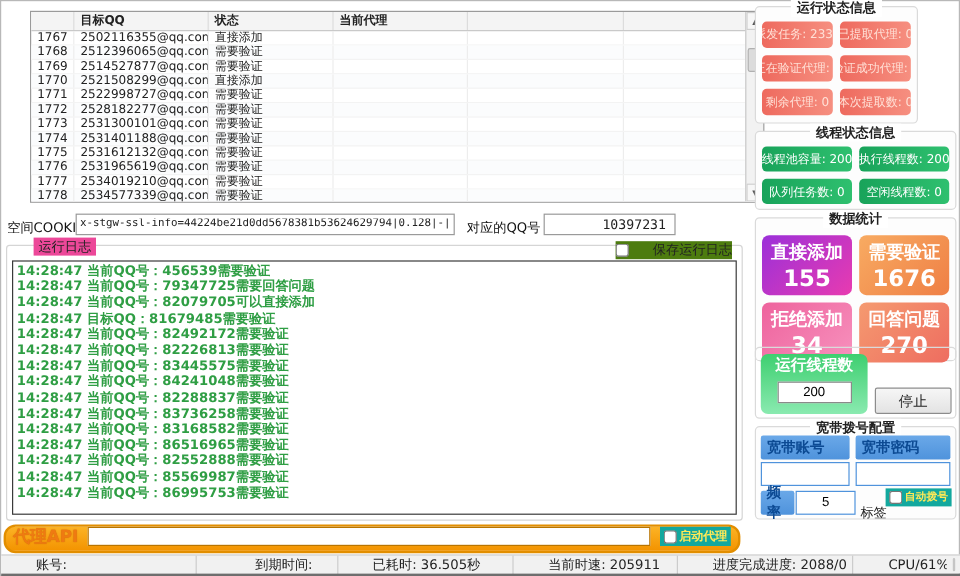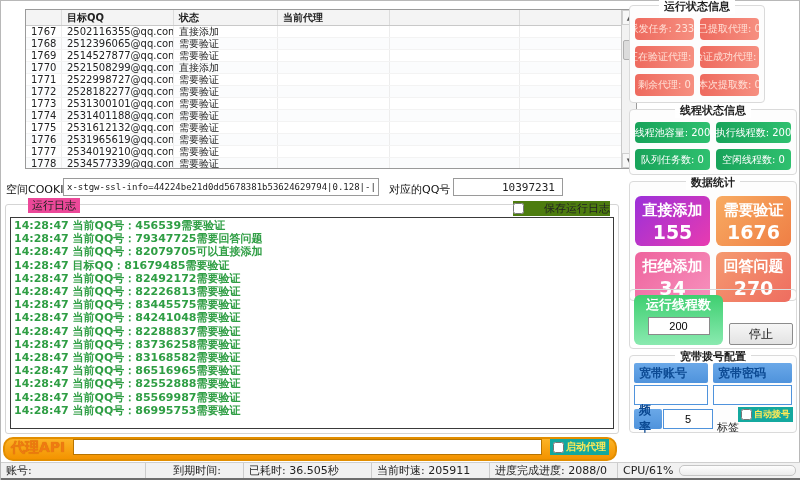--- a/index.html
+++ b/index.html
@@ -77,21 +77,21 @@
   #apiBar{left:2px;top:436px;width:614px;height:24px;border-radius:10px;
           background:linear-gradient(180deg,#fcb325,#f39300);border:2px solid #e28e00;
           display:flex;align-items:flex-start;padding:0 6px;gap:8px;}
   #apiLabel{font-size:14px;font-weight:bold;color:#ef7a12;text-shadow:0 0 1px #c96a00;white-space:nowrap;}
   #apiInput{flex:1;height:16px;border:1px solid #b87400;font-size:10px;padding:0 3px;}
 
   
   #statusbar{left:0;top:461px;width:800px;height:16px;background:#f1f1f1;
              border-top:1px solid #cfcfcf;display:flex;align-items:center;font-size:11px;}
   .seg{border-right:1px solid #cccccc;height:16px;line-height:15px;padding-left:5px;
-       white-space:nowrap;overflow:hidden;}
+       white-space:nowrap;overflow:hidden;margin-left:24px;}
   #pbar{flex:1;height:11px;margin:0 5px;border:1px solid #c5c5c5;border-radius:5px;
         background:linear-gradient(180deg,#fdfdfd,#ececec);}
   #bottomStrip{left:0;top:477px;width:800px;height:3px;background:#6e6e6e;}
   input[type=checkbox]{width:11px;height:11px;}
 </style>
 </head>
 <body>
 
 <div id="app">
 

